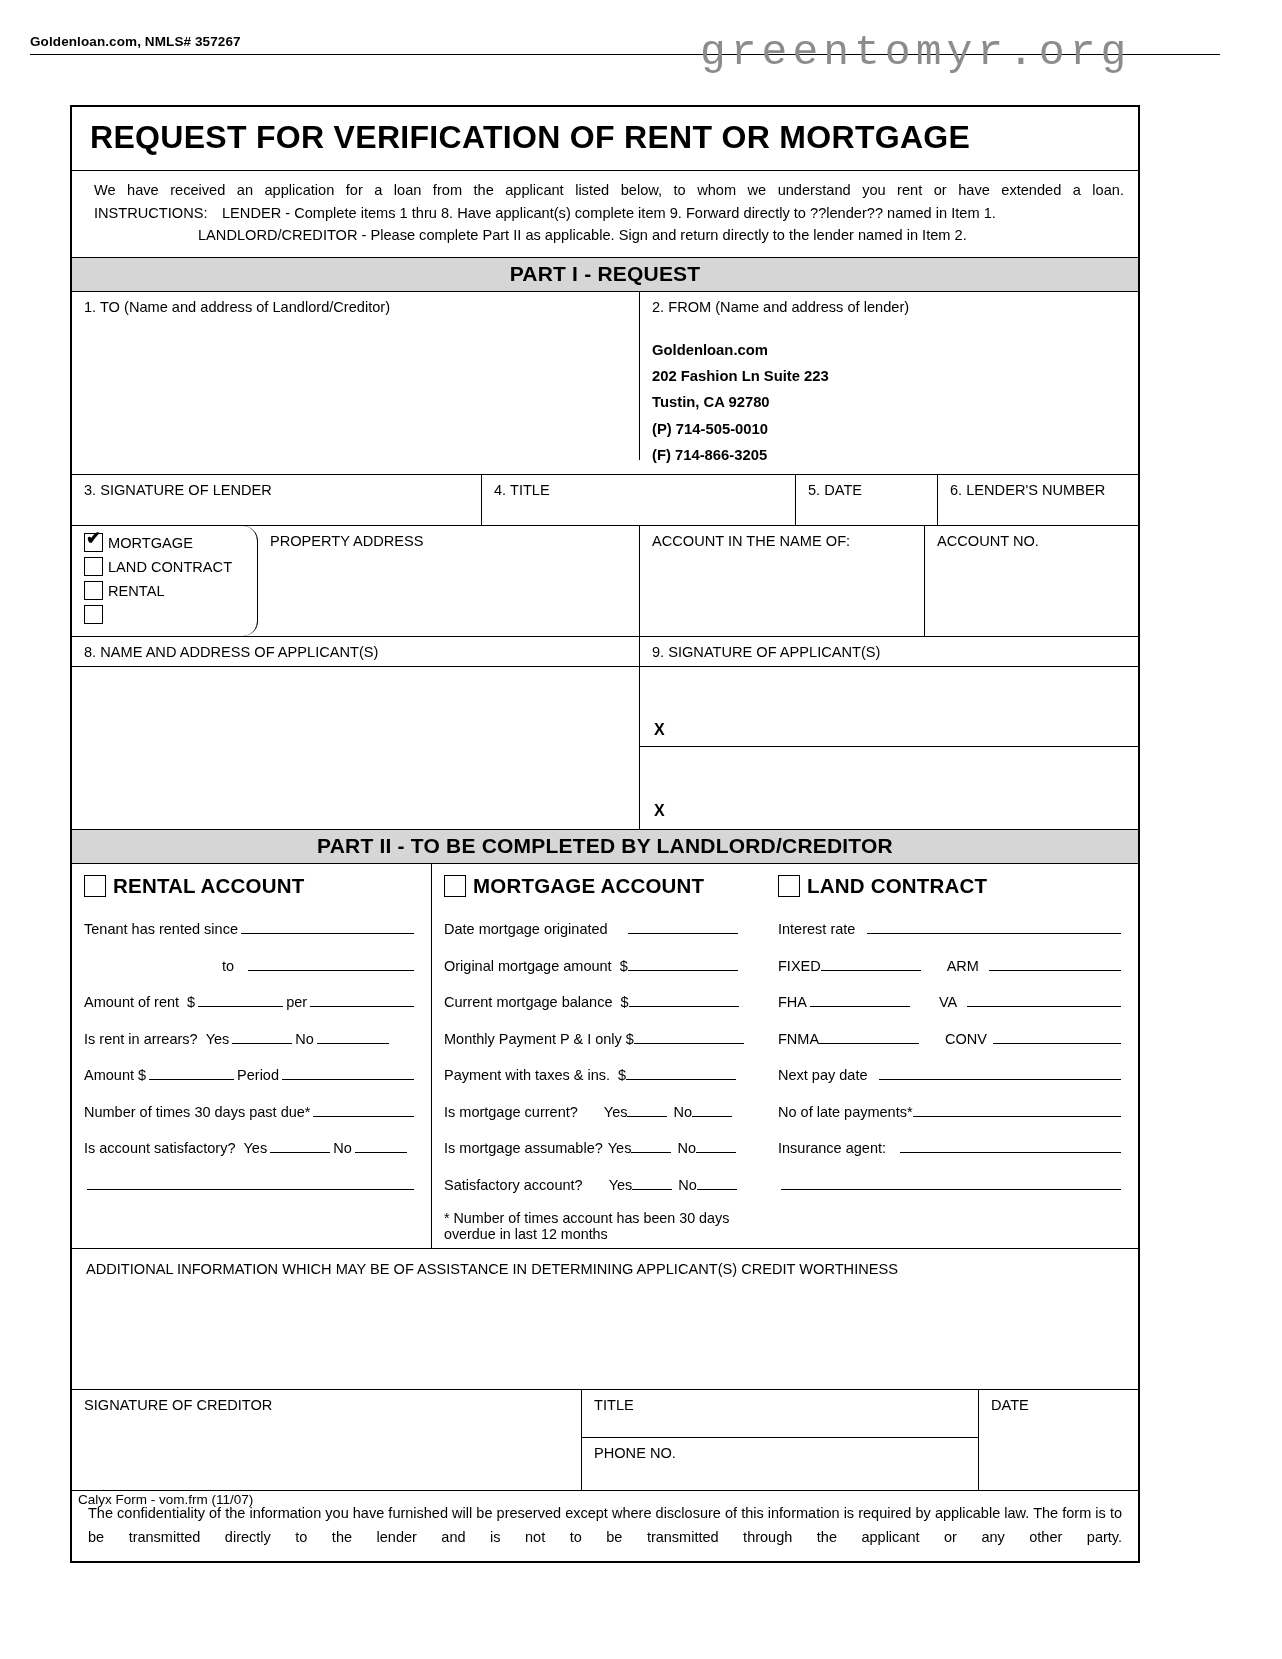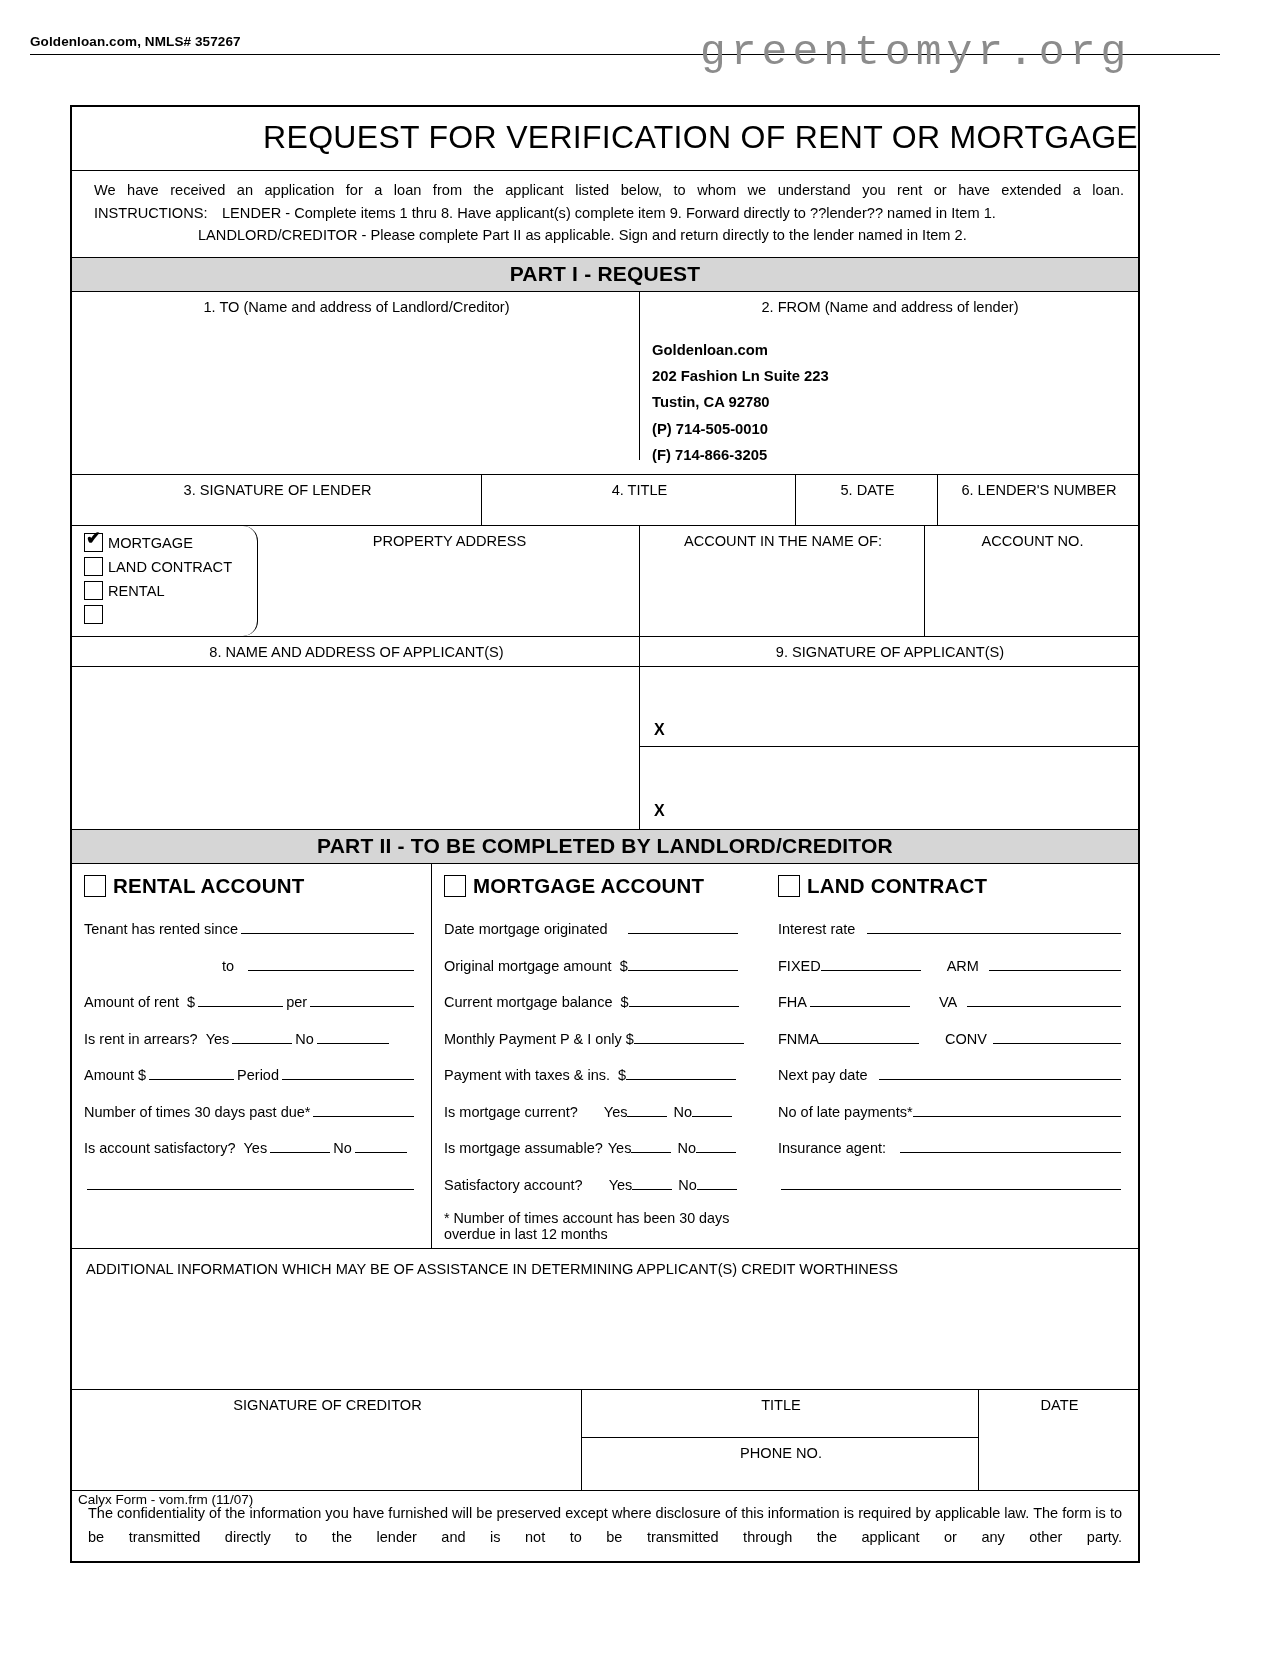--- a/index.html
+++ b/index.html
@@ -36,24 +36,24 @@
     border:2px solid #000;
     box-sizing:border-box;
     background:#fff;
   }
   .row { display:flex; }
   .bb { border-bottom:1.6px solid #000; }
   .br { border-right:1.6px solid #000; }
 
   
   .title-band {
-    text-align:right;
-    font-size:32px; font-weight:normal;
+    text-align:left;
+    font-size:32px; font-weight:bold;
     letter-spacing:.3px;
-    padding:12px 0 14px 5px;
+    padding:12px 0 14px 18px;
   }
 
   
   .instructions {
     padding:8px 14px 10px 22px;
     font-size:14.6px;
     line-height:1.55;
   }
   .just { text-align:justify; text-align-last:justify; }
   .instr-row { display:flex; }
@@ -66,21 +66,21 @@
     background:#d6d6d6;
     text-align:center;
     font-weight:bold;
     font-size:21px;
     padding:4px 0 5px 0;
     letter-spacing:.2px;
   }
 
   
   .cell { box-sizing:border-box; padding:7px 10px 6px 12px; font-size:14.6px; }
-  .lbl { font-size:14.6px;text-align:center; }
+  .lbl { font-size:14.6px; }
 
   .addr { margin-top:22px; font-weight:bold; font-size:14.8px; line-height:1.78; }
 
   
   .cb {
     display:inline-block; width:19px; height:19px;
     border:1.8px solid #000; box-sizing:border-box;
     vertical-align:-4px; position:relative; background:#fff;
   }
   .cb.big { width:22px; height:22px; vertical-align:-5px; }

